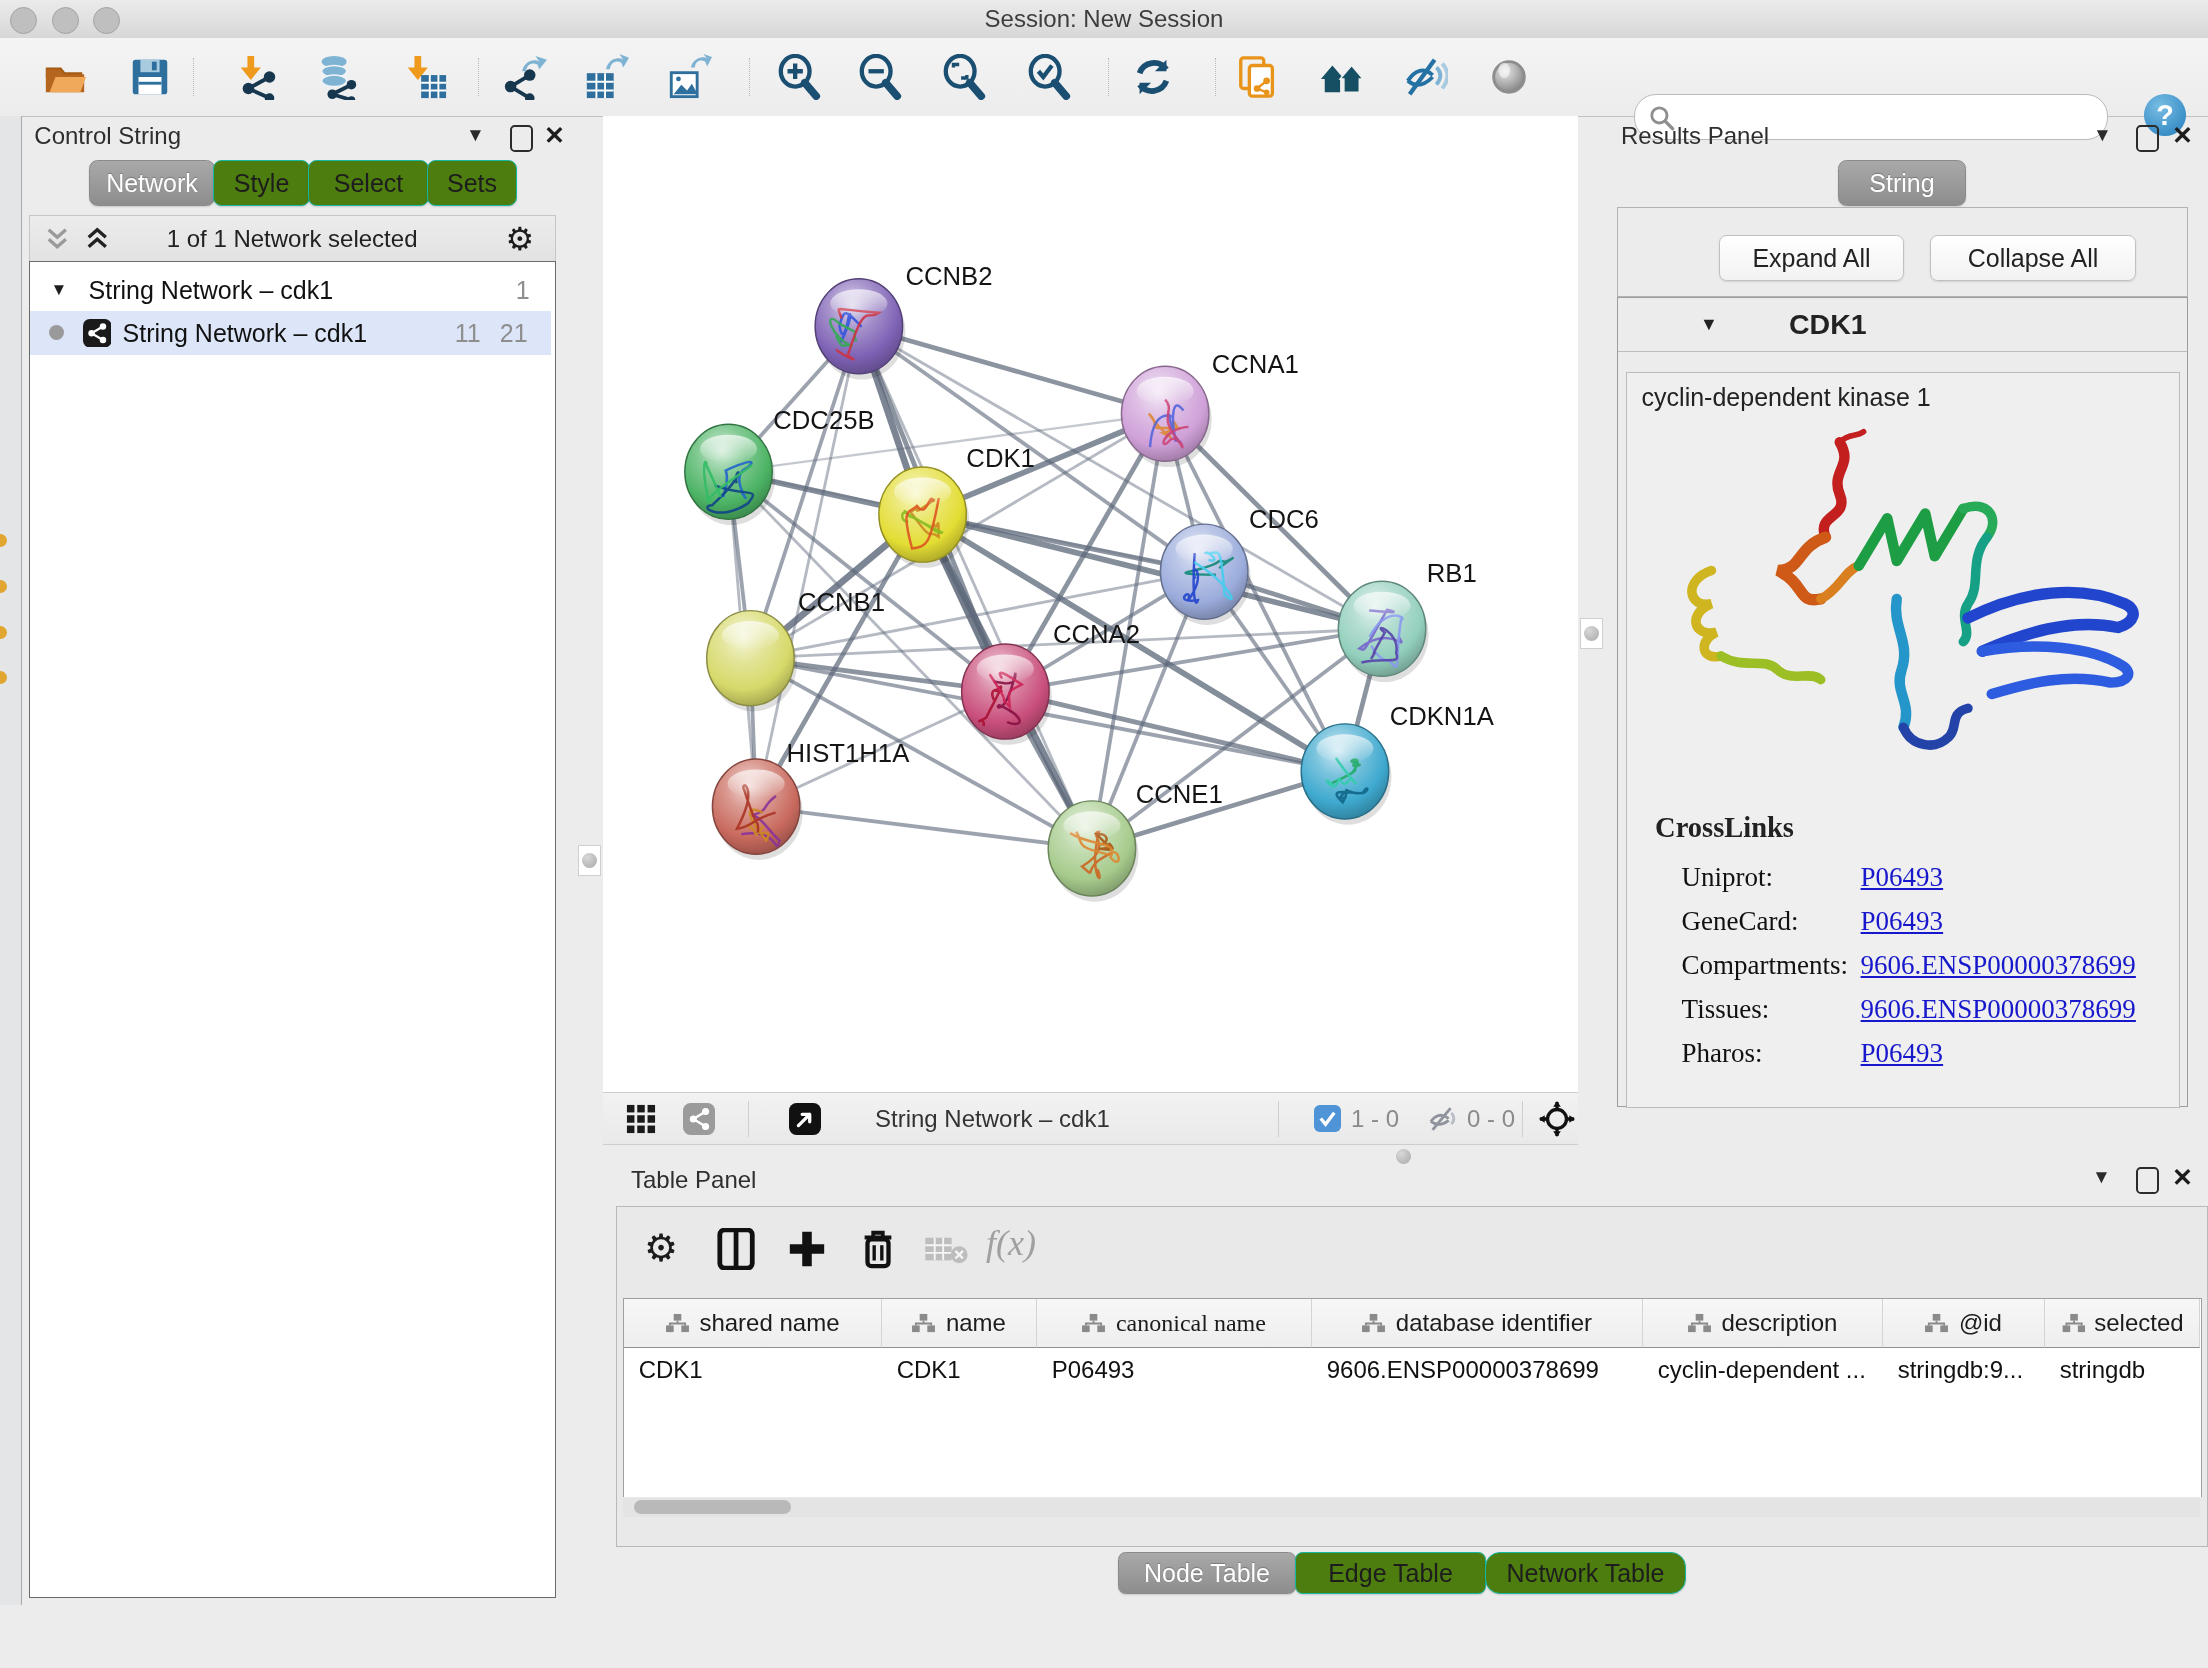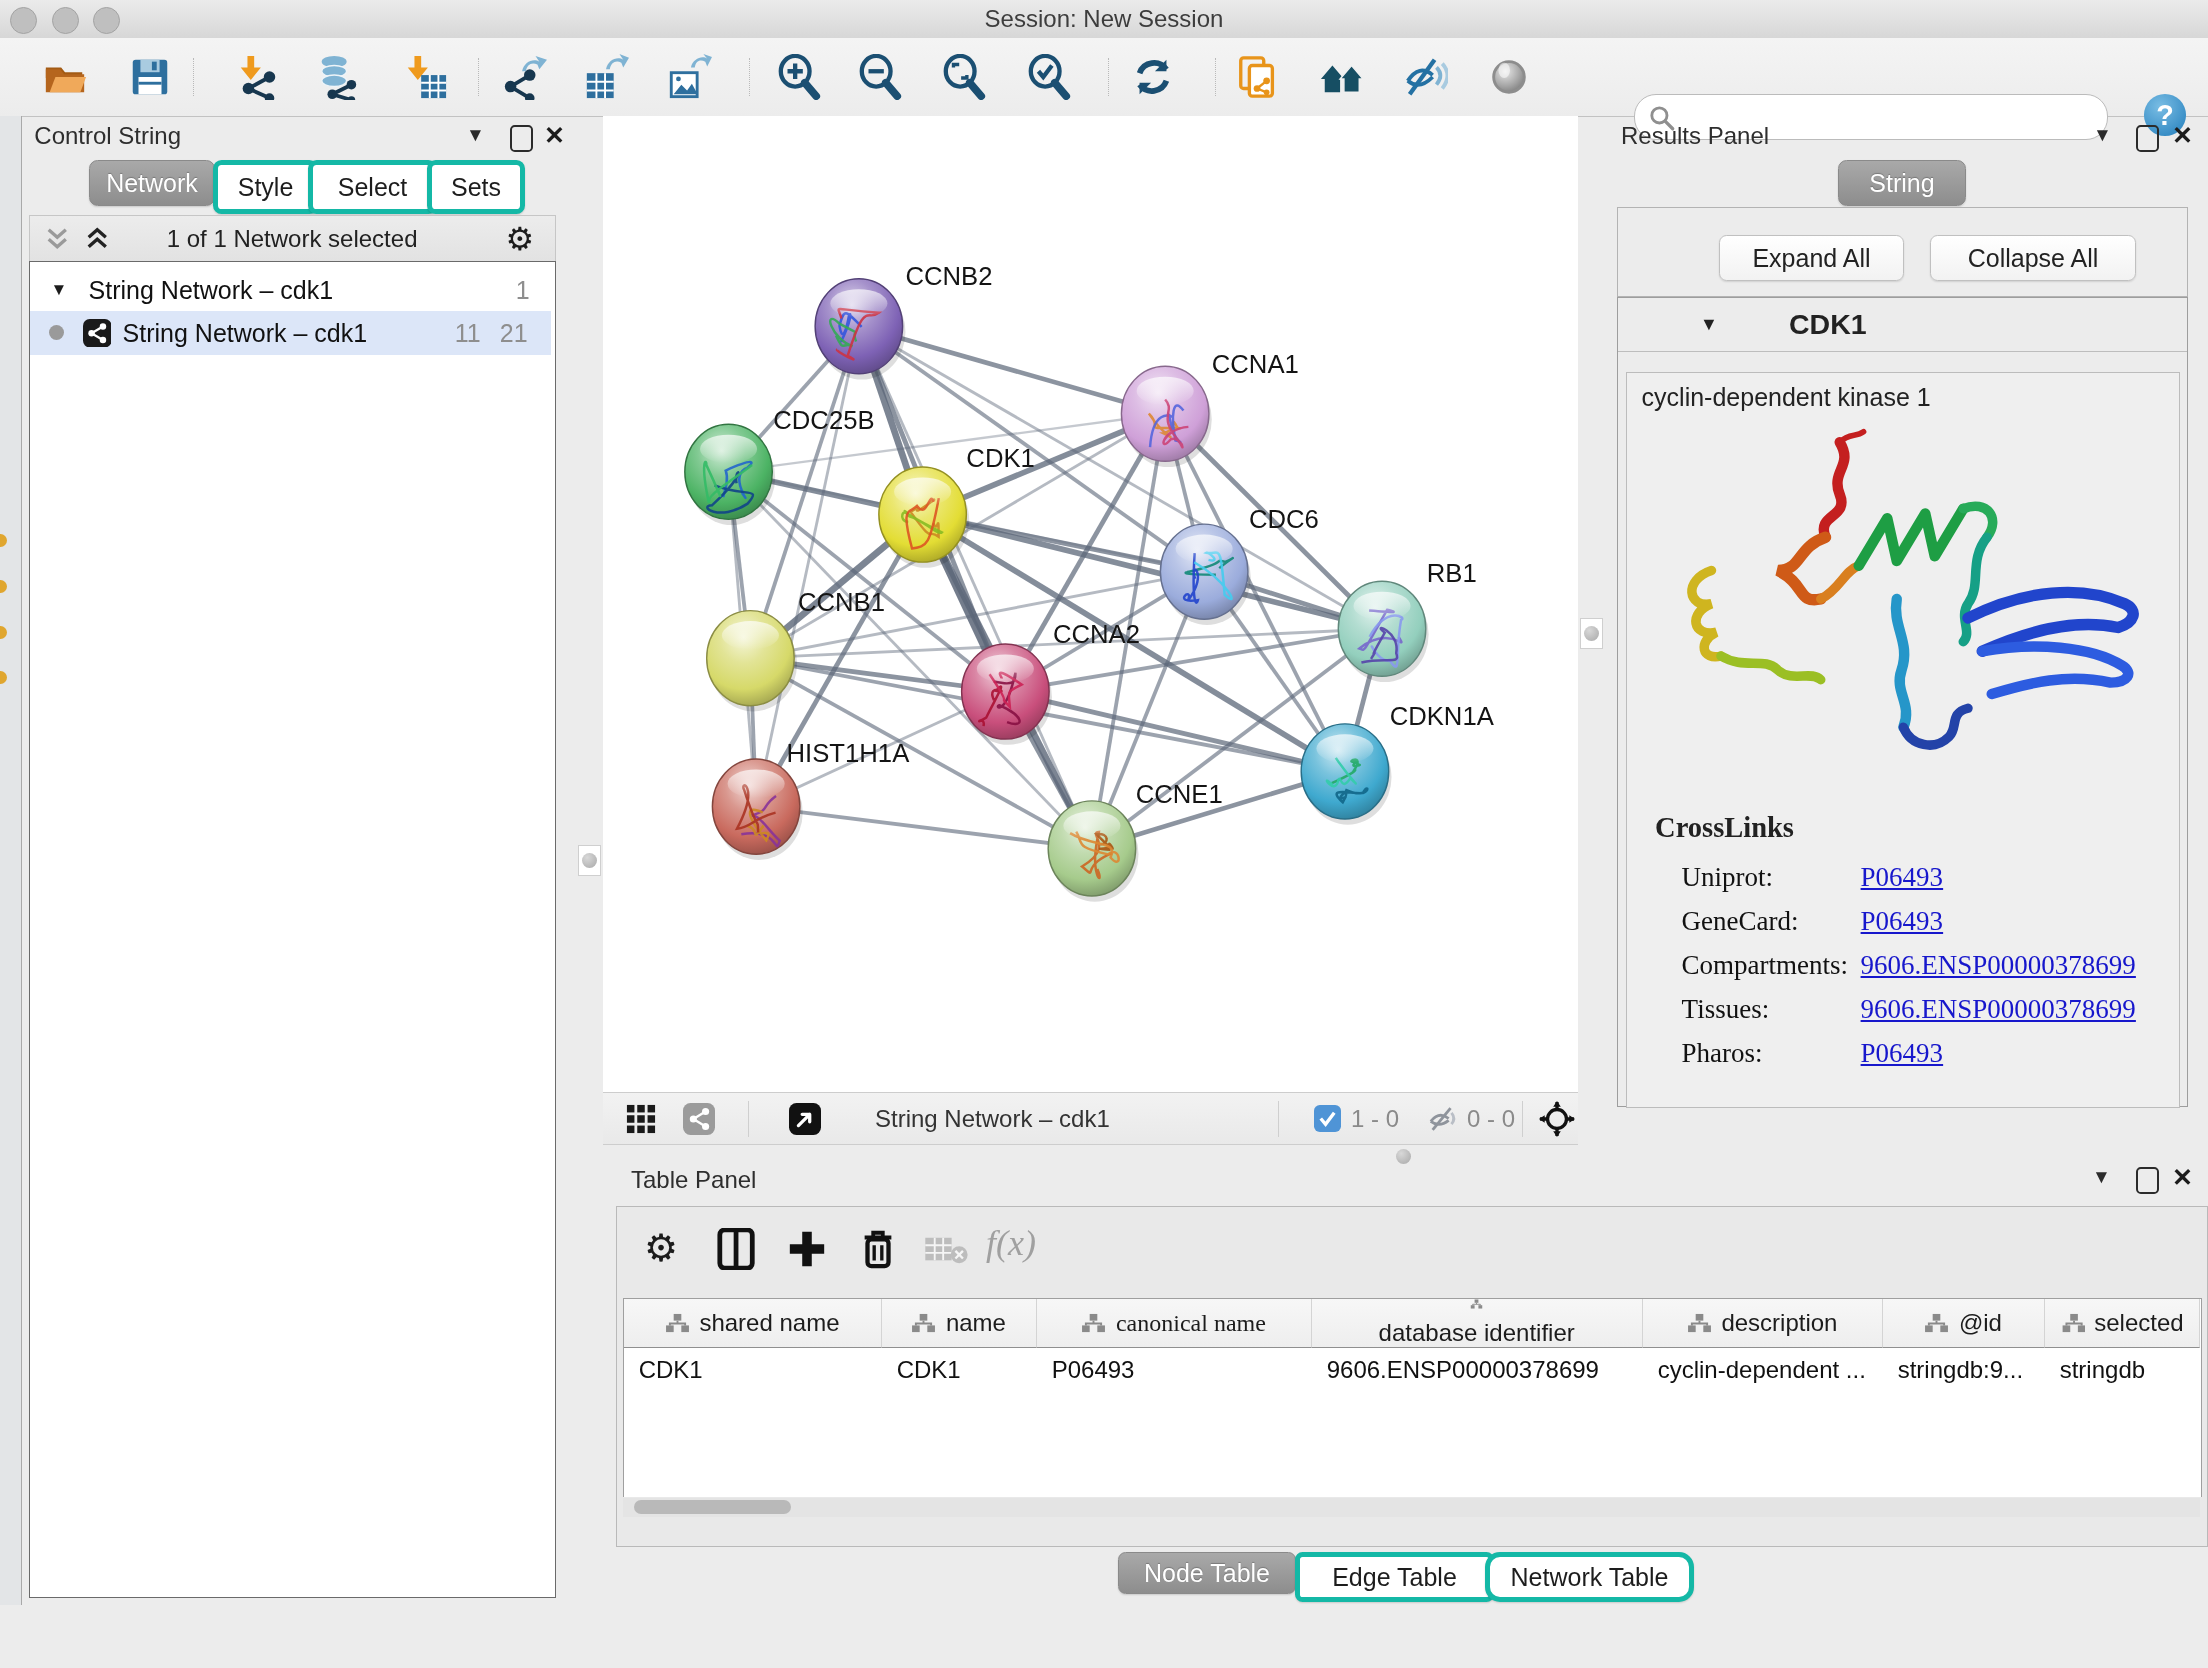--- a/index.html
+++ b/index.html
@@ -12,21 +12,21 @@
   
   #toolbar{left:0;top:38px;width:2208px;height:78px;background:linear-gradient(#f4f4f4,#ececec);border-bottom:1px solid #c2c2c2;}
   .tbi{width:46px;height:46px;top:16px;}
   .tbsep{top:20px;height:38px;border-left:1.9px dotted #b9b9b9;width:0;}
   #searchbox{left:1634px;top:56px;width:472px;height:44px;background:#fff;border:1px solid #bbb;border-radius:22px;}
   
   .panel-title{font-size:24px;color:#2e2e2e;}
   .ph-ico{font-size:19px;color:#2b2b2b;top:7.6px;}
   .ph-sq{width:19px;height:23px;border:2.9px solid #2b2b2b;border-radius:4.8px;top:8.6px;}
   .ph-x{font-weight:bold;font-size:25px;color:#1c1c1c;top:4.8px;}
-  .tab{height:44px;line-height:44px;text-align:center;font-size:25px;background:#ffffff;border:5px solid #14b8a6;border-radius:8.6px;color:#1d1d1d;box-shadow:0 1px 1.9px rgba(0,0,0,.15);}
+  .tab{height:44px;line-height:44px;text-align:center;font-size:25px;background:#4d7c0f;border:1px solid #14b8a6;border-radius:8.6px;color:#1d1d1d;box-shadow:0 1px 1.9px rgba(0,0,0,.15);}
   .tab.sel{background:linear-gradient(#a9a9a9,#8d8d8d);color:#fff;border:1px solid #8a8a8a;text-shadow:0 -1px 1px rgba(0,0,0,.25);}
   
   #control-panel{left:21px;top:116px;width:542px;height:1489px;}
   #cp-selbar{left:7.6px;top:99px;width:525px;height:46px;background:linear-gradient(#ececec,#e2e2e2);border:1px solid #c6c6c6;}
   #cp-tree{left:7.6px;top:145px;width:525px;height:1335px;background:#fff;border:1.9px solid #6a6a6a;}
   .tree-row{left:0;width:521px;height:44px;}
   .tree-label{font-size:25px;color:#111;line-height:44px;}
   .tree-count{font-size:25px;color:#8e8e8e;line-height:44px;}
   
   #canvas{left:603px;top:116px;width:975px;height:976px;background:#fff;}
@@ -653,21 +653,21 @@
               <svg width="25" height="21" viewBox="0 0 26 22">
                 <g fill="#8a8a8a">
                   <rect x="9" y="1" width="8" height="7"></rect>
                   <rect x="1" y="13" width="8" height="7"></rect>
                   <rect x="17" y="13" width="8" height="7"></rect>
                 </g>
                 <path d="M13 8 v3 M5 13 v-2 h16 v2" stroke="#8a8a8a" fill="none" stroke-width="2"></path>
               </svg>
               <span>canonical name</span>
             </div>
-            <div class="th-cell" style="width: 331px; box-sizing: border-box; flex-direction: column;">
+            <div class="th-cell" style="width: 331px; box-sizing: border-box;">
               <svg width="25" height="21" viewBox="0 0 26 22">
                 <g fill="#8a8a8a">
                   <rect x="9" y="1" width="8" height="7"></rect>
                   <rect x="1" y="13" width="8" height="7"></rect>
                   <rect x="17" y="13" width="8" height="7"></rect>
                 </g>
                 <path d="M13 8 v3 M5 13 v-2 h16 v2" stroke="#8a8a8a" fill="none" stroke-width="2"></path>
               </svg>
               <span>database identifier</span>
             </div>

